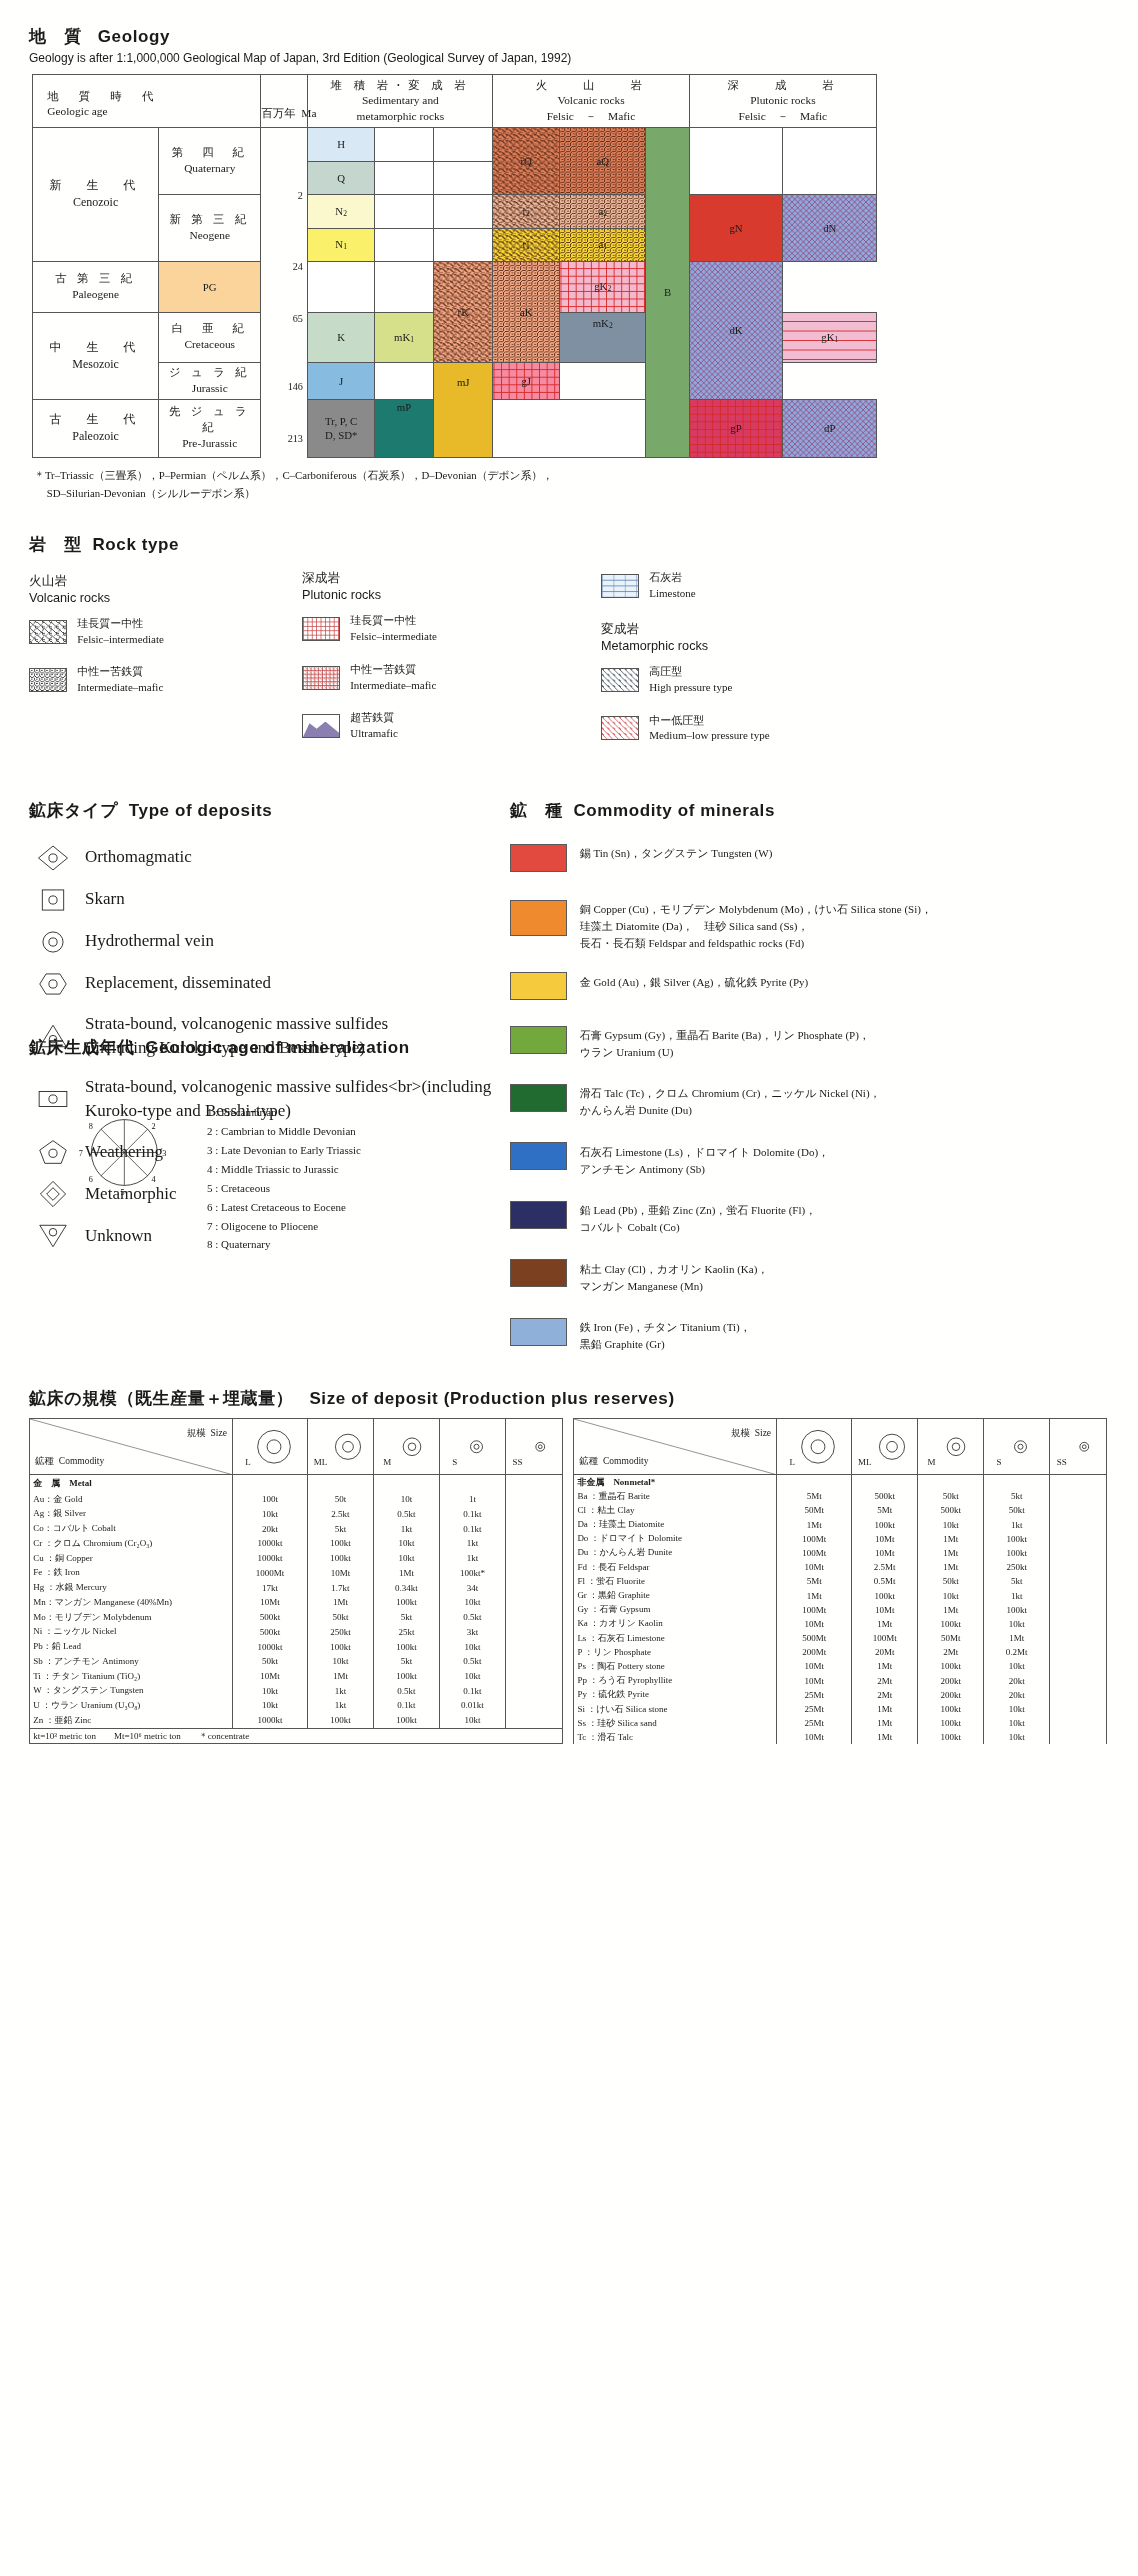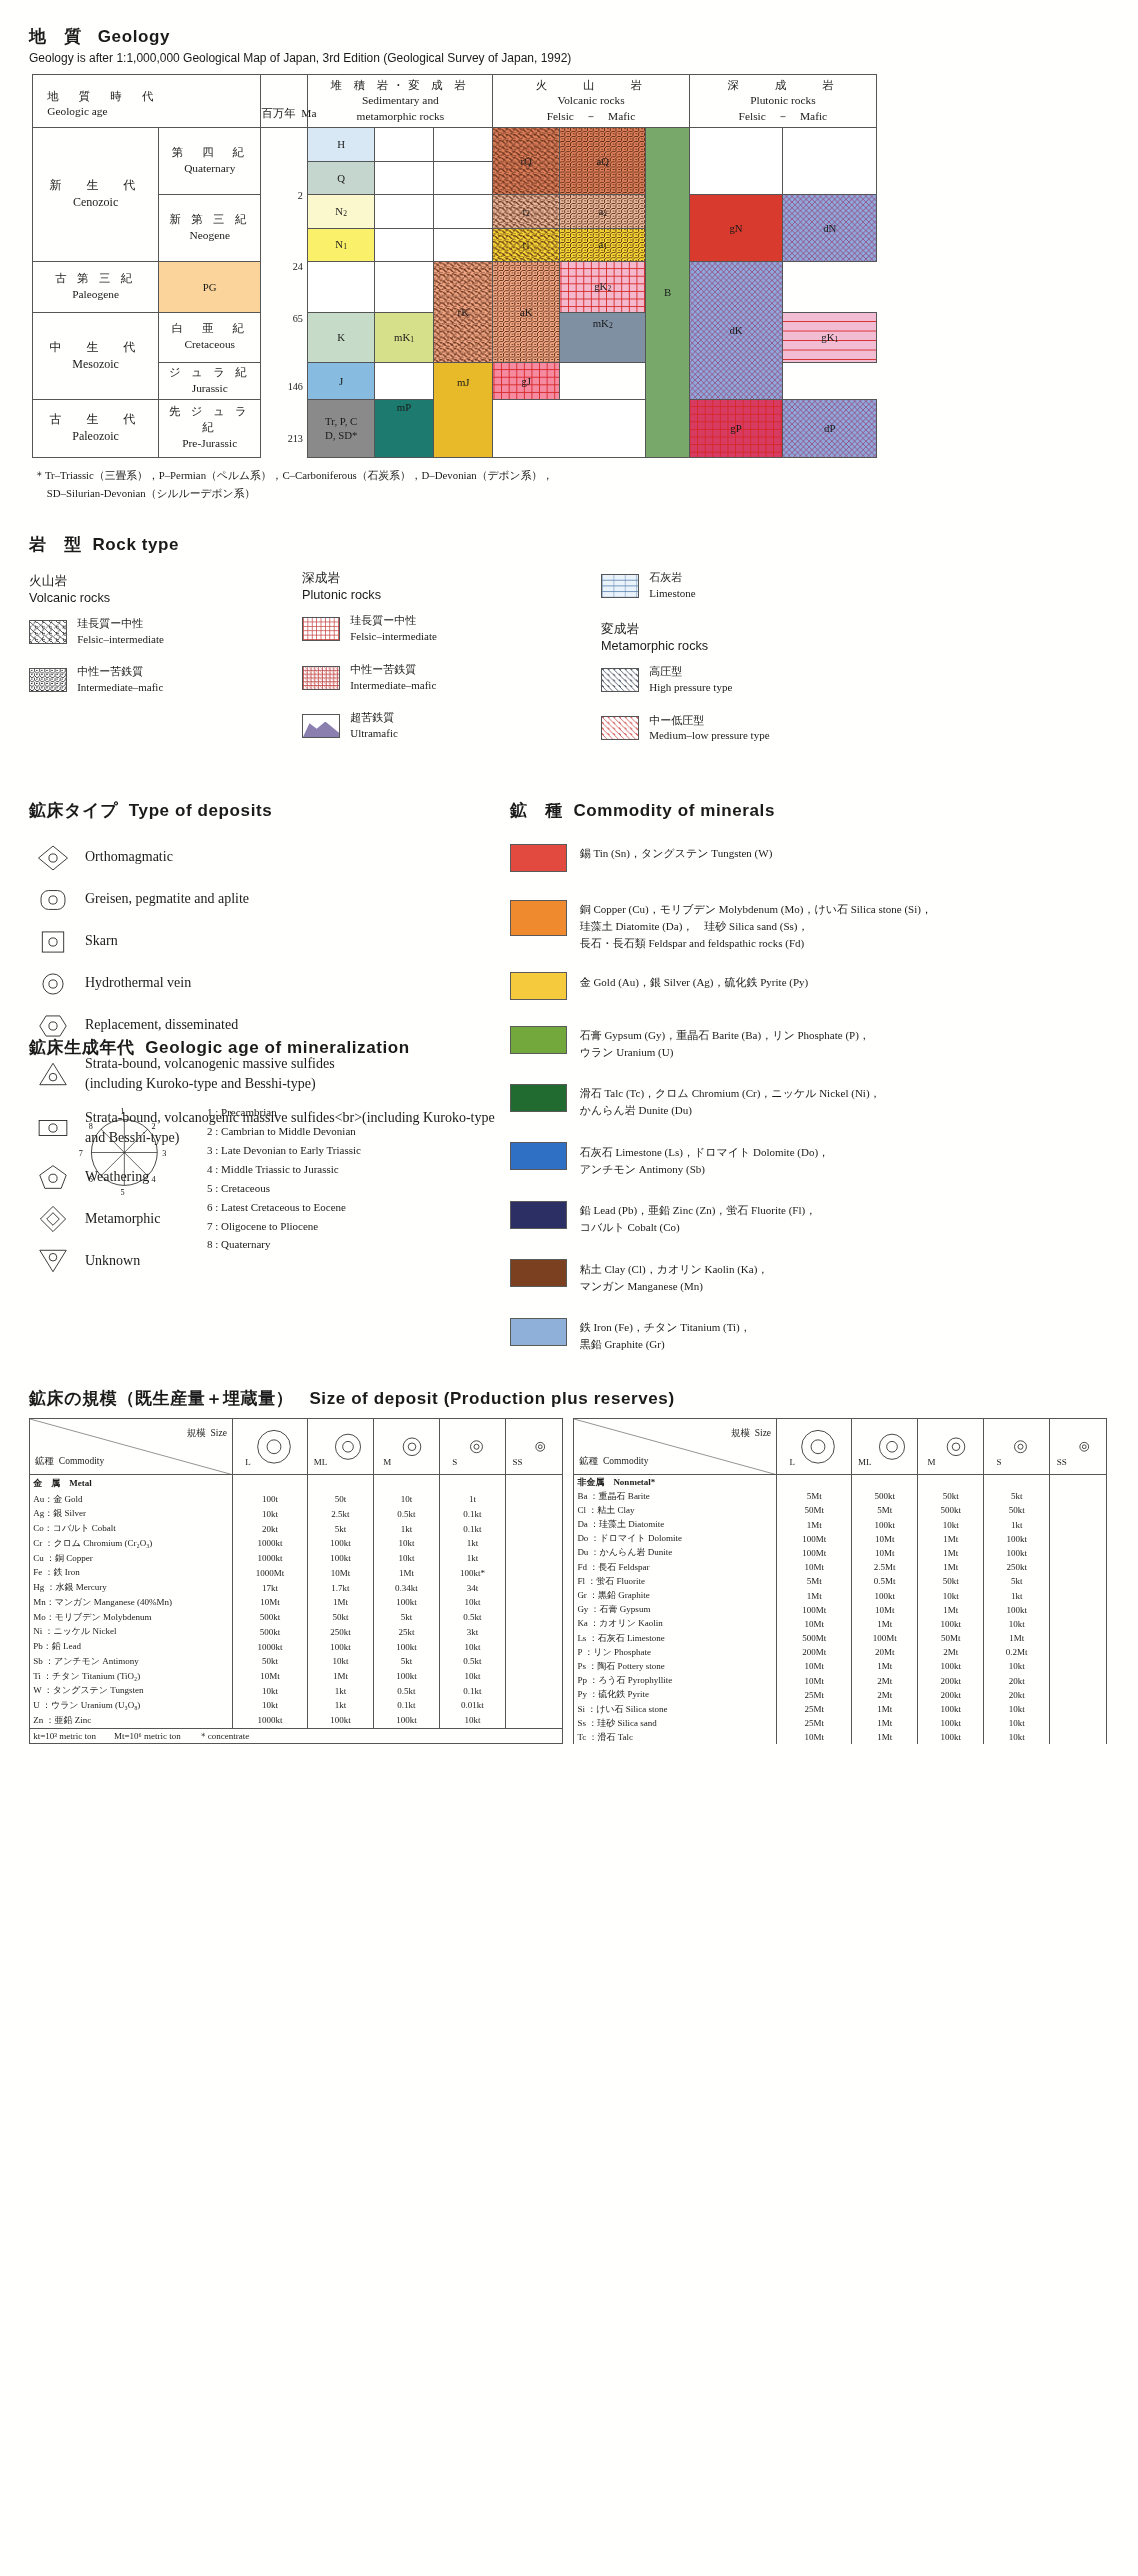--- a/index.html
+++ b/index.html
@@ -132,21 +132,21 @@
       repeating-linear-gradient(48deg, rgba(210,90,90,.95) 0 0.8px, transparent 0.8px 3.8px);
       background-size:5.7px 5.7px; }
 
   
   .two-col { margin-top:38px; display:flex; }
   .dep-col { width:489px; }
   .com-col { width:610px; }
 
   .dep-item { display:flex; align-items:center; margin-bottom:14px; }
   .dep-sym { width:47px; flex:0 0 auto; display:flex; justify-content:center; }
-  .dep-text { font-size:14px; line-height:1.45; padding-left:9px;}
+  .dep-text { font-size:17px; line-height:1.45; padding-left:9px;}
 
   .com-item { display:flex; align-items:flex-start; margin-bottom:12.7px; }
   .com-sw { width:57px; height:28px; flex:0 0 auto; border:0.6px solid #5a5a5a; margin-right:12.7px; }
   .com-text { font-size:11px; line-height:1.55; padding-top:1.3px; }
 
   
   .minage { margin-top:33px; display:flex; align-items:flex-start; }
   .minage-dial { width:178px; flex:0 0 auto; padding-left:32px; }
   .minage-list { font-size:11px; line-height:1.72; padding-top:11.4px; }
 
@@ -431,29 +431,20 @@
       <div class="dep-item">
         <div class="dep-sym">
           <svg width="34" height="28" viewBox="0 0 54 44">
               <polygon points="27,3 50,22 27,41 4,22" fill="none" stroke="#222" stroke-width="1.4"></polygon>
               <circle cx="27" cy="22" r="6.5" fill="none" stroke="#222" stroke-width="1.4"></circle>
             </svg>
         </div>
         <div class="dep-text">Orthomagmatic</div>
       </div>
 
-      <div class="dep-item">
-        <div class="dep-sym">
-          <svg width="34" height="28" viewBox="0 0 54 44">
-              <rect x="8" y="7" width="38" height="30" rx="12" ry="12" fill="none" stroke="#222" stroke-width="1.4"></rect>
-              <circle cx="27" cy="22" r="6.5" fill="none" stroke="#222" stroke-width="1.4"></circle>
-            </svg>
-        </div>
-        <div class="dep-text">Greisen, pegmatite and aplite</div>
-      </div>
 
       <div class="dep-item">
         <div class="dep-sym">
           <svg width="34" height="28" viewBox="0 0 54 44">
               <rect x="10" y="6" width="34" height="32" fill="none" stroke="#222" stroke-width="1.4"></rect>
               <circle cx="27" cy="22" r="6.5" fill="none" stroke="#222" stroke-width="1.4"></circle>
             </svg>
         </div>
         <div class="dep-text">Skarn</div>
       </div>

